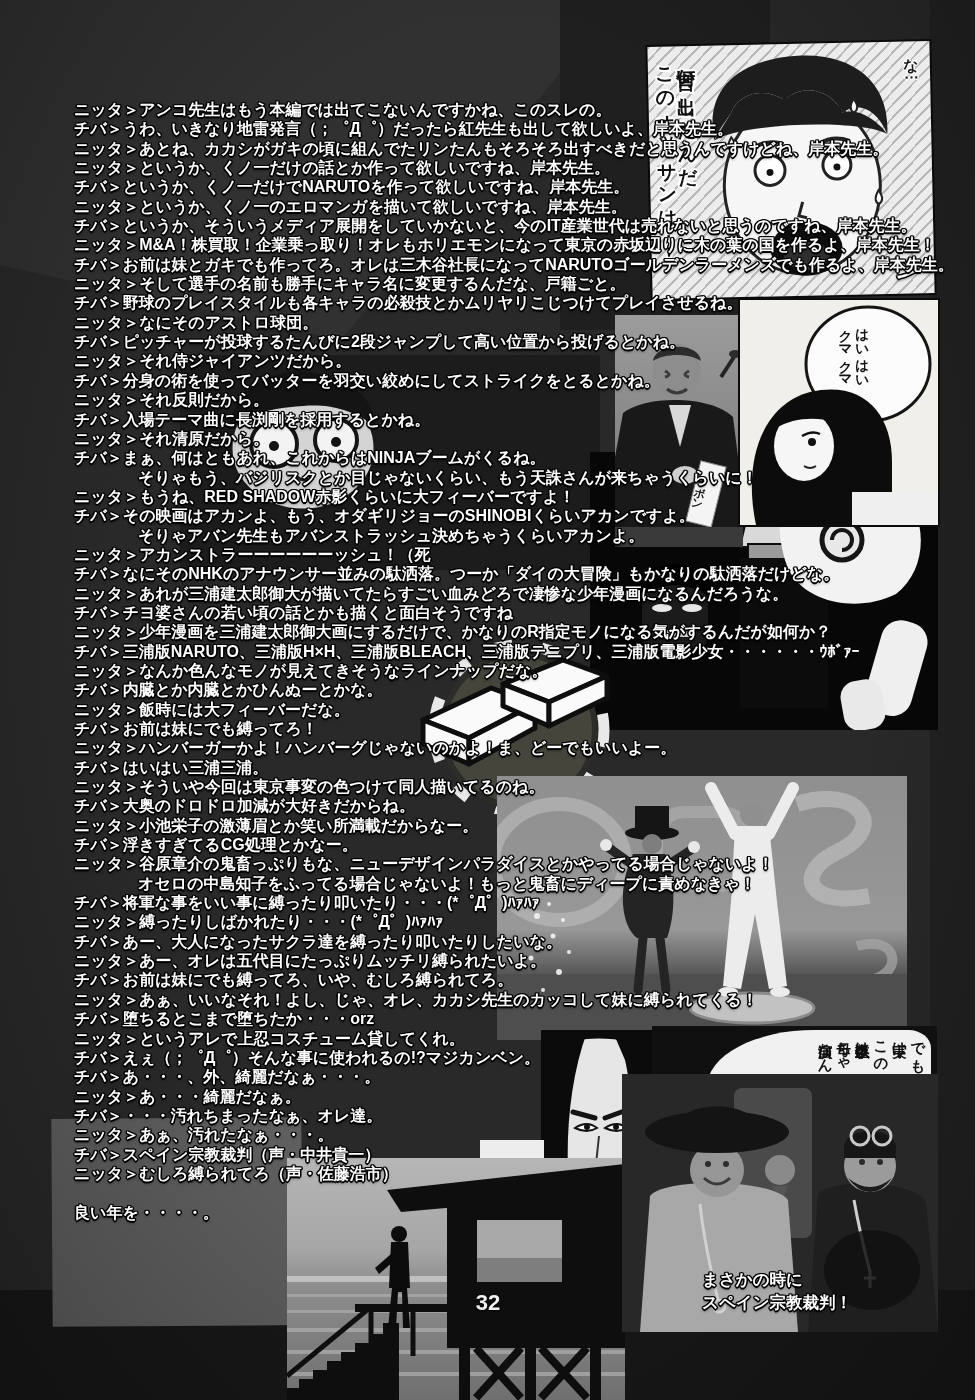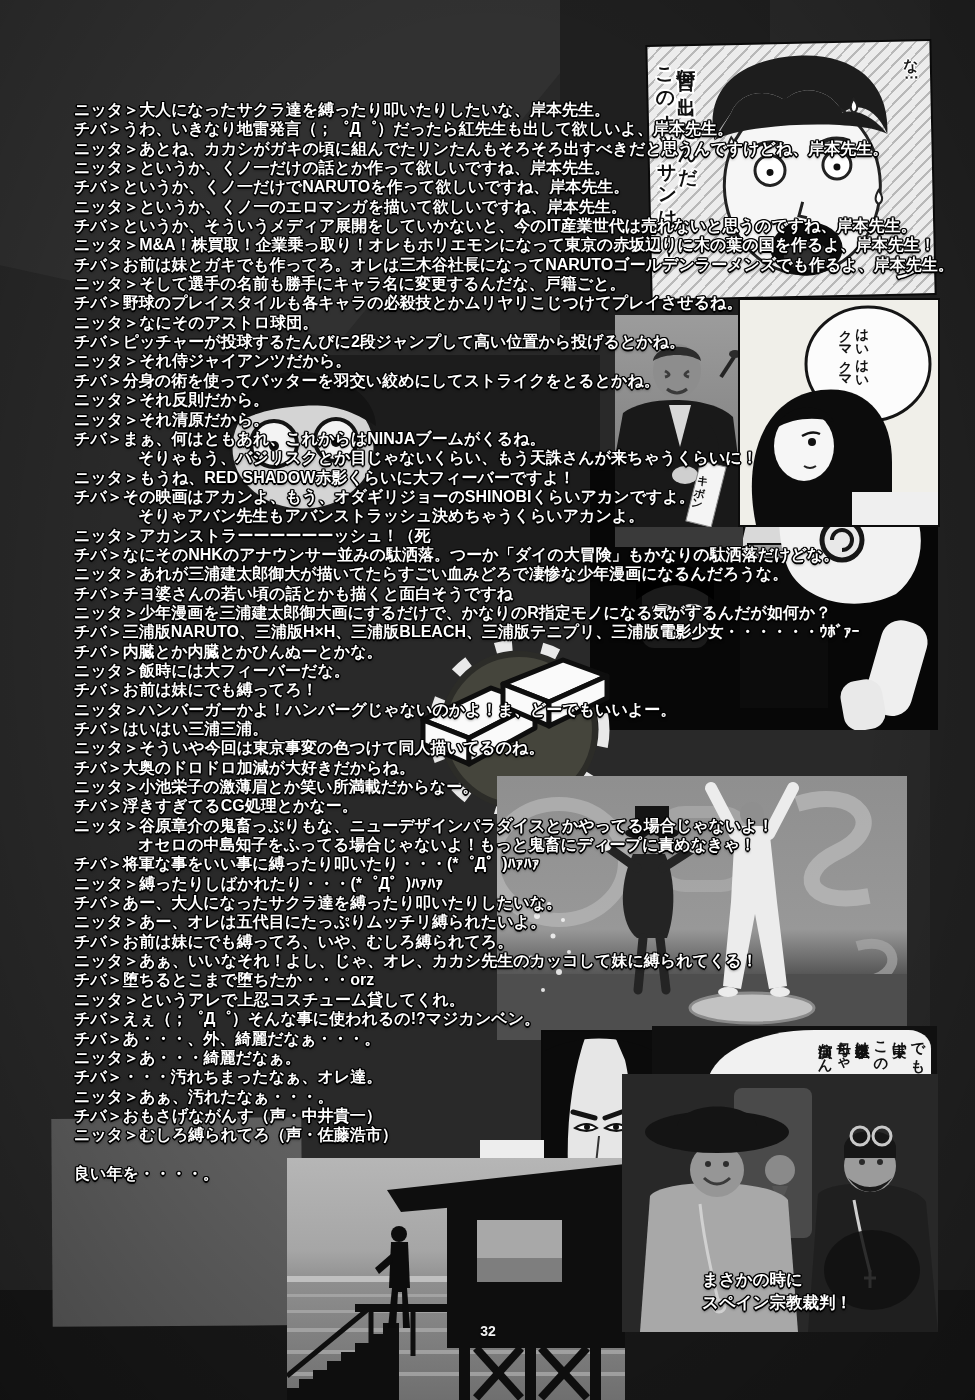--- a/index.html
+++ b/index.html
@@ -52,22 +52,22 @@
   .p-umezu{left:543px;top:1032px;width:112px;height:268px;background:#e4e4e4;z-index:2;box-shadow:0 0 0 2px #0a0a0a;}
   .p-bubble{left:652px;top:1026px;width:285px;height:122px;background:#101010;z-index:2;}
   .bubble-white{left:55px;top:4px;width:224px;height:114px;background:#f1f1f1;
     border-radius:48% 10% 10% 48% / 50% 16% 16% 50%;}
   .jien{right:10px;top:6px;font-size:14.5px;font-weight:bold;color:#111;line-height:1.28;}
   .p-sliver{left:480px;top:1140px;width:64px;height:178px;background:#ededed;z-index:2;}
   .sliver-dark{left:6px;top:118px;width:40px;height:52px;background:#1d1d1d;}
   
   .p-sea{left:287px;top:1158px;width:338px;height:242px;z-index:2;overflow:hidden;
     background:linear-gradient(180deg,#b6b6b6 0%,#a6a6a6 38%,#8e8e8e 52%,#7d7d7d 78%,#6f6f6f 100%);}
-  .pageno{left:178px;top:132px;width:46px;text-align:center;font-size:14px;font-weight:bold;color:#f2f2f2;
-    text-shadow:0 1px 2px #000;margin-top:33px;}
+  .pageno{left:178px;top:132px;width:46px;text-align:center;font-size:22px;font-weight:bold;color:#f2f2f2;
+    text-shadow:0 1px 2px #000;}
   
   .p-inq{left:622px;top:1074px;width:316px;height:258px;background:#282828;z-index:3;overflow:hidden;}
   .inq-caption{left:80px;top:194px;width:232px;font-size:16.5px;line-height:23px;white-space:pre-line;}
   .stray{left:896px;top:256px;font-size:22px;transform:rotate(10deg);z-index:4;}
   svg{display:block;}
 </style>
 </head>
 <body>
 
 <div class="page">
@@ -350,48 +350,50 @@
           <line x1="248" y1="196" x2="248" y2="214"></line>
       </g>
       <ellipse cx="250" cy="196" rx="48" ry="40" fill="#111" opacity=".85"></ellipse>
     </svg>
     <div class="abs outlined inq-caption">まさかの時に
 スペイン宗教裁判！</div>
   </div>
 
   <div class="abs chat outlined">
 
-  <div class="chat-line">ニッタ＞大人になったサクラ達を縛ったり叩いたりしたいな、岸本先生。</div>
+  <div class="chat-line">ニッタ＞アンコ先生はもう本編では出てこないんですかね、このスレの。</div>
       <div class="chat-line">チバ＞うわ、いきなり地雷発言（；゜Д゜）だったら紅先生も出して欲しいよ、岸本先生。</div>
       <div class="chat-line">ニッタ＞あとね、カカシがガキの頃に組んでたリンたんもそろそろ出すべきだと思うんですけどね、岸本先生。</div>
       <div class="chat-line">ニッタ＞というか、くノ一だけの話とか作って欲しいですね、岸本先生。</div>
       <div class="chat-line">チバ＞というか、くノ一だけでNARUTOを作って欲しいですね、岸本先生。</div>
       <div class="chat-line">ニッタ＞というか、くノ一のエロマンガを描いて欲しいですね、岸本先生。</div>
       <div class="chat-line">チバ＞というか、そういうメディア展開をしていかないと、今のIT産業世代は売れないと思うのですね、岸本先生。</div>
       <div class="chat-line">ニッタ＞M&amp;A！株買取！企業乗っ取り！オレもホリエモンになって東京の赤坂辺りに木の葉の国を作るよ、岸本先生！</div>
       <div class="chat-line">チバ＞お前は妹とガキでも作ってろ。オレは三木谷社長になってNARUTOゴールデンラーメンズでも作るよ、岸本先生。</div>
       <div class="chat-line">ニッタ＞そして選手の名前も勝手にキャラ名に変更するんだな、戸籍ごと。</div>
       <div class="chat-line">チバ＞野球のプレイスタイルも各キャラの必殺技とかムリヤリこじつけてプレイさせるね。</div>
       <div class="chat-line">ニッタ＞なにそのアストロ球団。</div>
       <div class="chat-line">チバ＞ピッチャーが投球するたんびに2段ジャンプして高い位置から投げるとかね。</div>
       <div class="chat-line">ニッタ＞それ侍ジャイアンツだから。</div>
       <div class="chat-line">チバ＞分身の術を使ってバッターを羽交い絞めにしてストライクをとるとかね。</div>
       <div class="chat-line">ニッタ＞それ反則だから。</div>
+      <div class="chat-line">チバ＞入場テーマ曲に長渕剛を採用するとかね。</div>
       <div class="chat-line">ニッタ＞それ清原だから。</div>
       <div class="chat-line">チバ＞まぁ、何はともあれ、これからはNINJAブームがくるね。</div>
       <div class="chat-line">　　　　そりゃもう、バジリスクとか目じゃないくらい、もう天誅さんが来ちゃうくらいに！</div>
       <div class="chat-line">ニッタ＞もうね、RED SHADOW赤影くらいに大フィーバーですよ！</div>
       <div class="chat-line">チバ＞その映画はアカンよ、もう、オダギリジョーのSHINOBIくらいアカンですよ。</div>
       <div class="chat-line">　　　　そりゃアバン先生もアバンストラッシュ決めちゃうくらいアカンよ。</div>
       <div class="chat-line">ニッタ＞アカンストラーーーーーーッシュ！（死</div>
       <div class="chat-line">チバ＞なにそのNHKのアナウンサー並みの駄洒落。つーか「ダイの大冒険」もかなりの駄洒落だけどな。</div>
       <div class="chat-line">ニッタ＞あれが三浦建太郎御大が描いてたらすごい血みどろで凄惨な少年漫画になるんだろうな。</div>
       <div class="chat-line">チバ＞チヨ婆さんの若い頃の話とかも描くと面白そうですね</div>
       <div class="chat-line">ニッタ＞少年漫画を三浦建太郎御大画にするだけで、かなりのR指定モノになる気がするんだが如何か？</div>
       <div class="chat-line">チバ＞三浦版NARUTO、三浦版H×H、三浦版BLEACH、三浦版テニプリ、三浦版電影少女・・・・・・ｳﾎﾞｧｰ</div>
+      <div class="chat-line">ニッタ＞なんか色んなモノが見えてきそうなラインナップだな。</div>
       <div class="chat-line">チバ＞内臓とか内臓とかひんぬーとかな。</div>
       <div class="chat-line">ニッタ＞飯時には大フィーバーだな。</div>
       <div class="chat-line">チバ＞お前は妹にでも縛ってろ！</div>
       <div class="chat-line">ニッタ＞ハンバーガーかよ！ハンバーグじゃないのかよ！ま、どーでもいいよー。</div>
       <div class="chat-line">チバ＞はいはい三浦三浦。</div>
       <div class="chat-line">ニッタ＞そういや今回は東京事変の色つけて同人描いてるのね。</div>
       <div class="chat-line">チバ＞大奥のドロドロ加減が大好きだからね。</div>
       <div class="chat-line">ニッタ＞小池栄子の激薄眉とか笑い所満載だからなー。</div>
       <div class="chat-line">チバ＞浮きすぎてるCG処理とかなー。</div>
       <div class="chat-line">ニッタ＞谷原章介の鬼畜っぷりもな、ニューデザインパラダイスとかやってる場合じゃないよ！</div>
@@ -402,20 +404,20 @@
       <div class="chat-line">ニッタ＞あー、オレは五代目にたっぷりムッチリ縛られたいよ。</div>
       <div class="chat-line">チバ＞お前は妹にでも縛ってろ、いや、むしろ縛られてろ。</div>
       <div class="chat-line">ニッタ＞あぁ、いいなそれ！よし、じゃ、オレ、カカシ先生のカッコして妹に縛られてくる！</div>
       <div class="chat-line">チバ＞堕ちるとこまで堕ちたか・・・orz</div>
       <div class="chat-line">ニッタ＞というアレで上忍コスチューム貸してくれ。</div>
       <div class="chat-line">チバ＞えぇ（；゜Д゜）そんな事に使われるの!?マジカンベン。</div>
       <div class="chat-line">チバ＞あ・・・、外、綺麗だなぁ・・・。</div>
       <div class="chat-line">ニッタ＞あ・・・綺麗だなぁ。</div>
       <div class="chat-line">チバ＞・・・汚れちまったなぁ、オレ達。</div>
       <div class="chat-line">ニッタ＞あぁ、汚れたなぁ・・・。</div>
-      <div class="chat-line">チバ＞おもさげながんす（声・中井貴一）</div>
+      <div class="chat-line">チバ＞スペイン宗教裁判（声・中井貴一）</div>
       <div class="chat-line">ニッタ＞むしろ縛られてろ（声・佐藤浩市）</div>
       <div class="chat-line"></div>
       <div class="chat-line">良い年を・・・・。</div>
     </div>
 
   <div class="abs vignette"></div>
 </div>
 
 </body></html>

